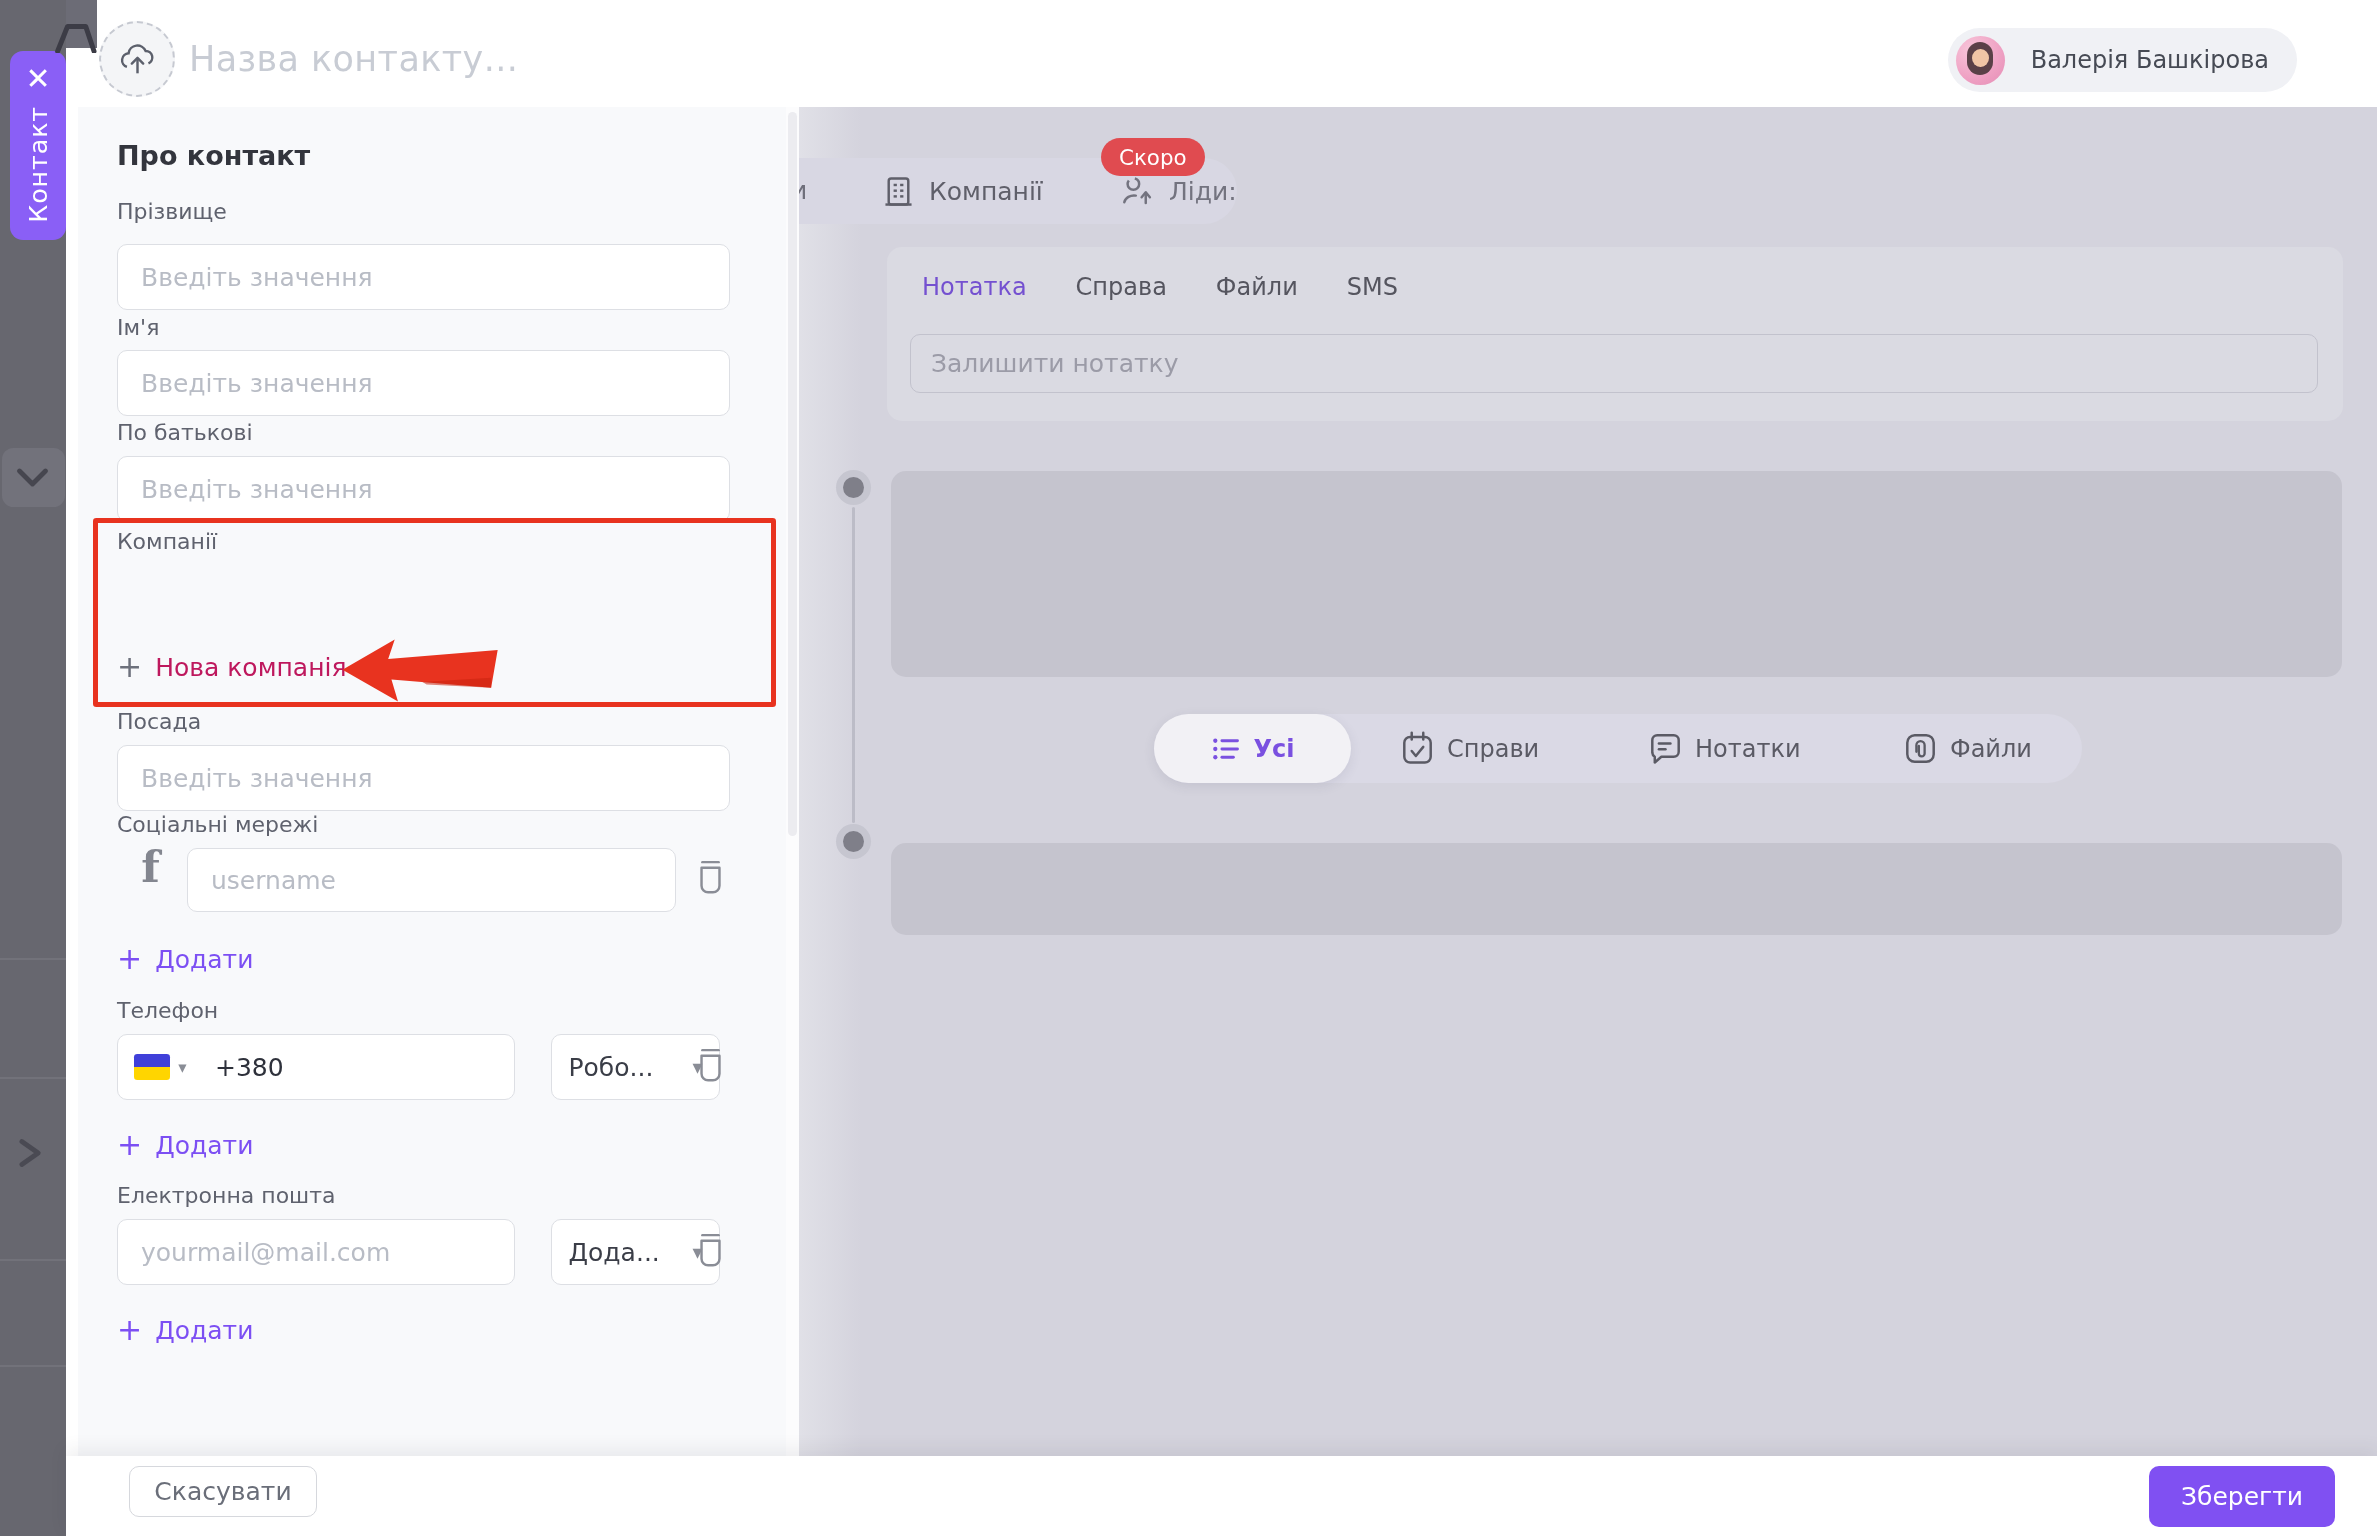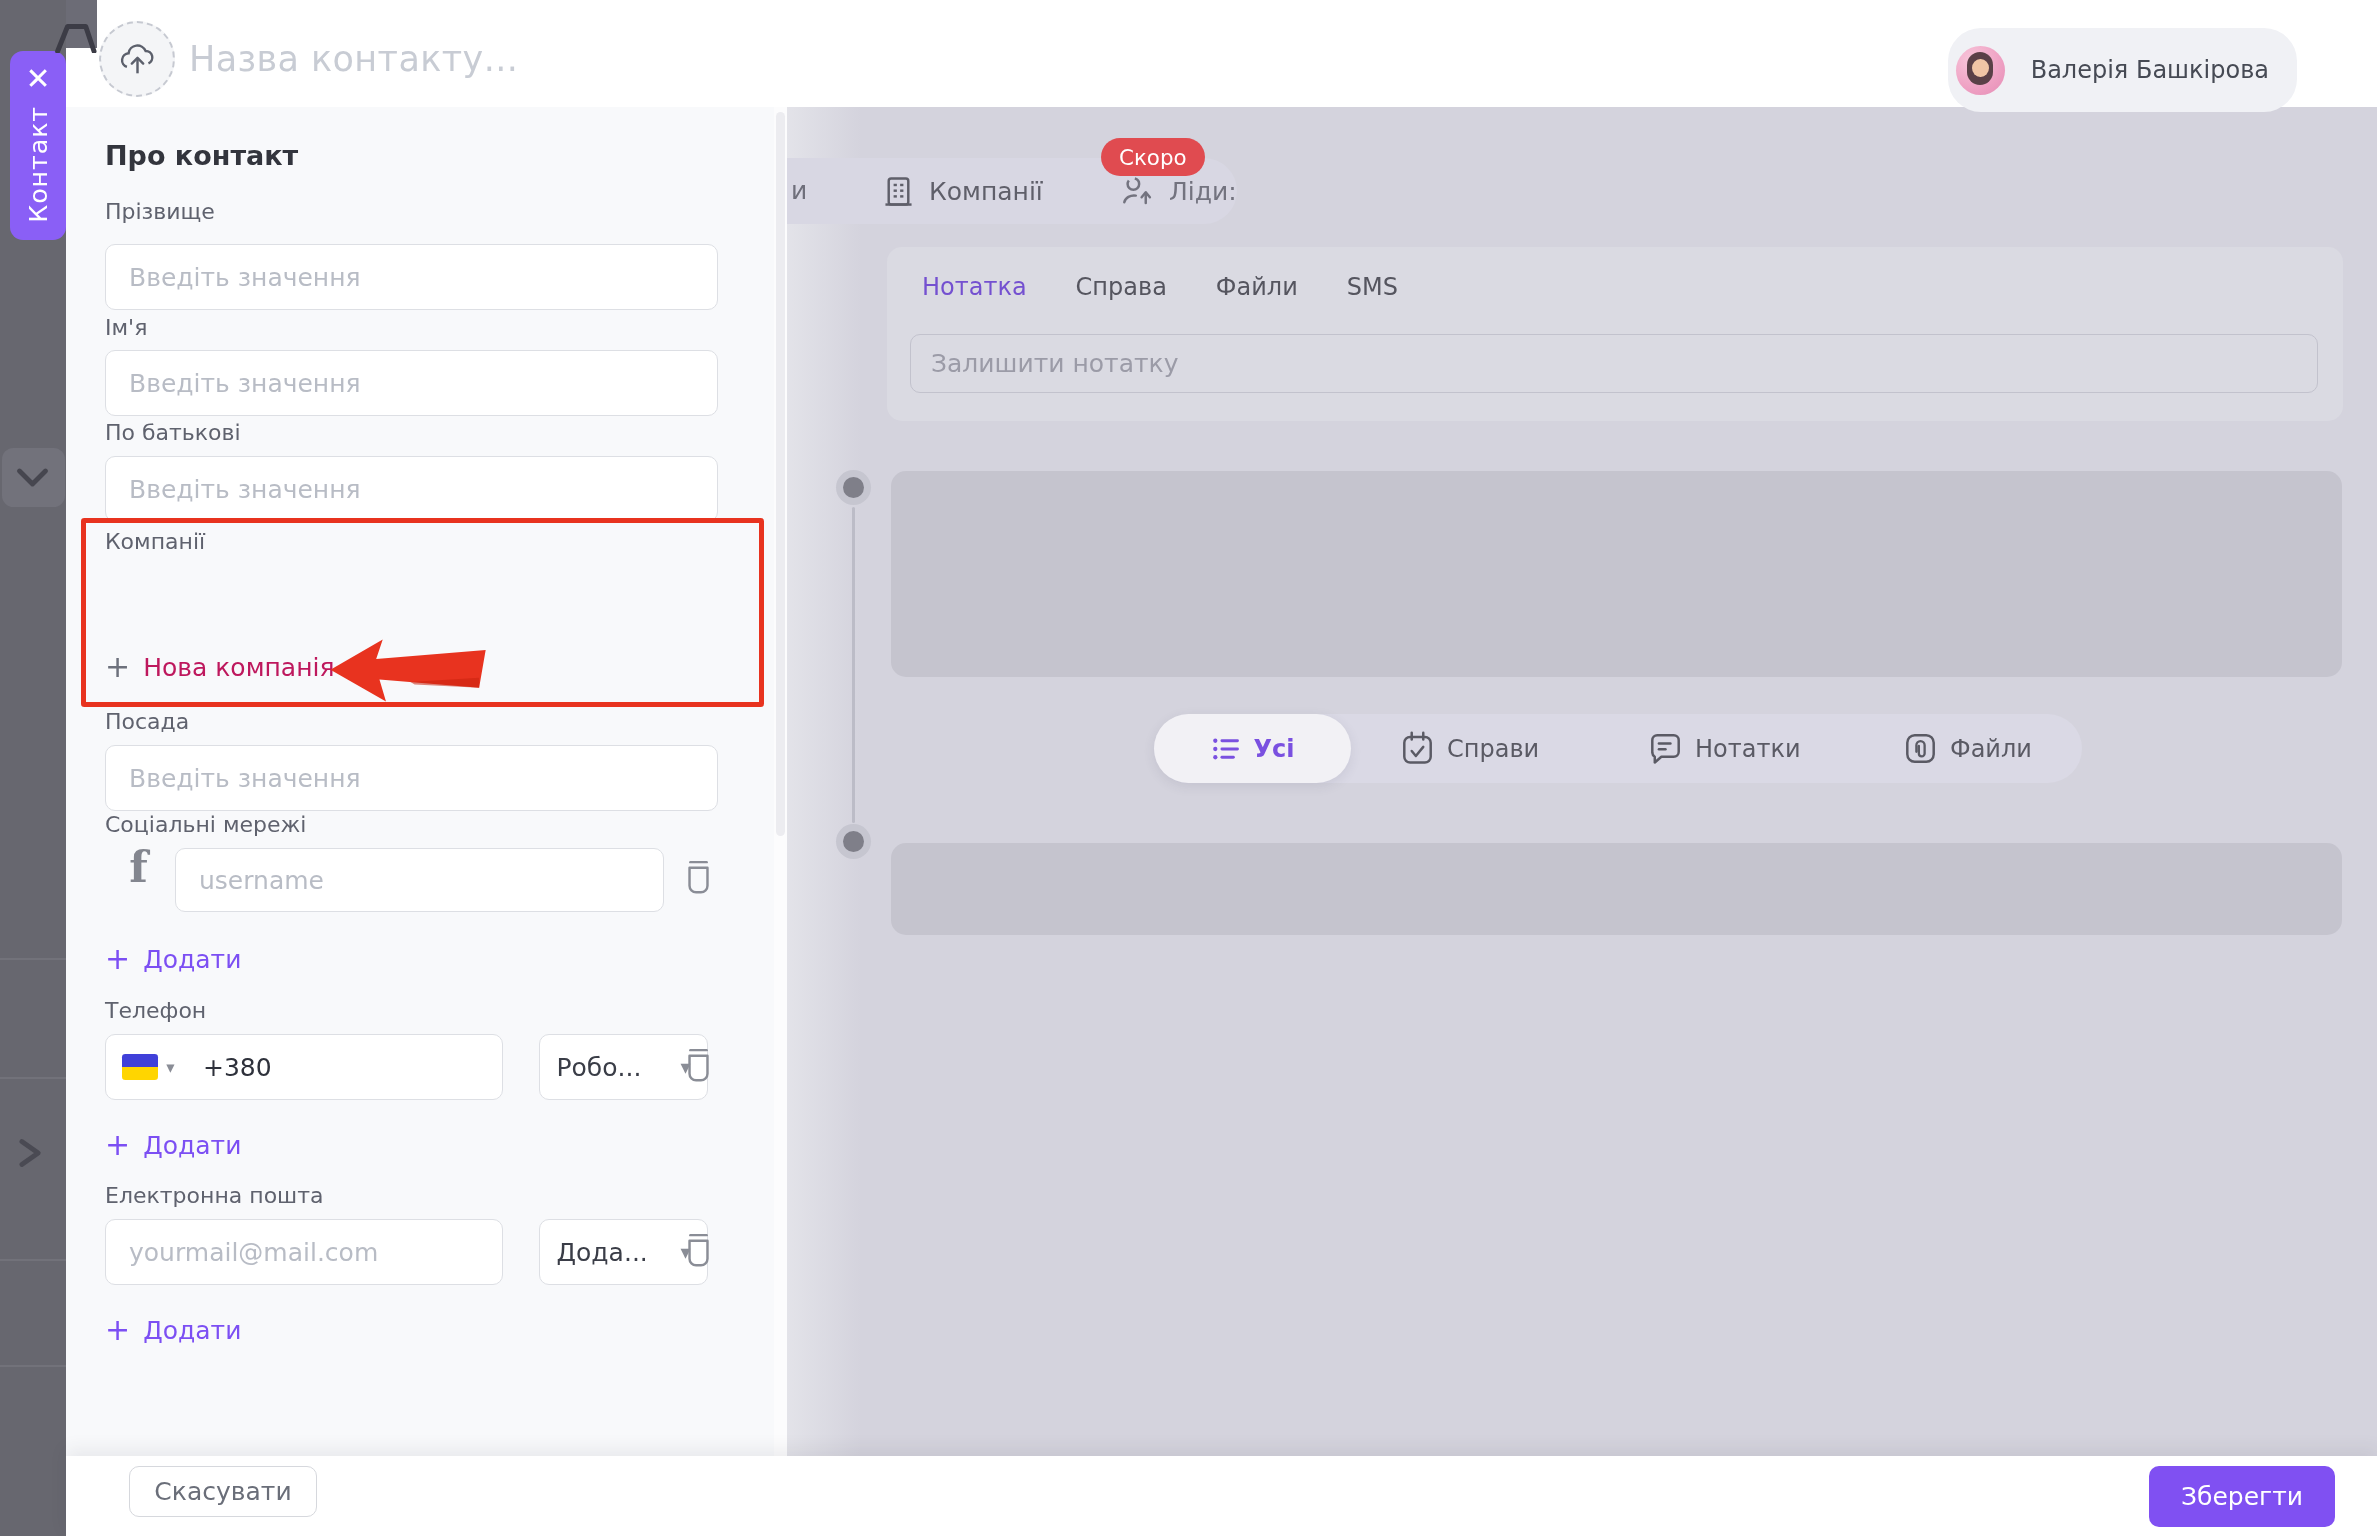--- a/index.html
+++ b/index.html
@@ -12,35 +12,35 @@
   .rail{ position:absolute; left:0; top:0; width:66px; height:1537px; background:#67676f; z-index:1; }
   .rail-notch{ position:absolute; left:66px; top:0; width:31px; height:48px; background:#6c6c76; z-index:3; }
   .rail-hl{ position:absolute; left:1.6px; top:448px; width:63px; height:59px; border-radius:11.5px; background:#72727b; }
   .rail-div{ position:absolute; left:0; width:66px; height:1.6px; background:#7b7b84; opacity:.55; }
   .rail svg{ position:absolute; }
   
   .header{ position:absolute; left:66px; top:0; width:2312px; height:107px; background:#ffffff; z-index:2; }
   .avatar-drop{ position:absolute; left:33px; top:21.4px; width:76px; height:76px; border-radius:50%;
     border:2.5px dashed #c6c9d1; background:#f4f5f7; display:flex; align-items:center; justify-content:center; }
   .name-ph{ position:absolute; left:123px; top:39px; font-size:35px; color:#c8ccd4; letter-spacing:0.4px; }
-  .user-pill{ position:absolute; right:81px; top:28px; height:84px; background:#f0f1f5; border-radius:33px;
+  .user-pill{ position:absolute; right:81px; top:28px; height:64px; background:#f0f1f5; border-radius:33px;
     display:flex; align-items:center; padding:0 28px 0 8.2px; gap:26px; }
   .user-ava{ width:49px; height:49px; border-radius:50%; overflow:hidden; position:relative;
     background:radial-gradient(circle at 32% 28%, #f8c6da, #ee9fc2 62%, #e48cb4); }
   .user-ava::before{ content:""; position:absolute; left:11.5px; top:6.6px; width:26px; height:33px; border-radius:13px; background:#5a4047; }
   .user-ava::after{ content:""; position:absolute; left:16.5px; top:13px; width:16.5px; height:18px; border-radius:50%; background:#f0c5a5; }
   .user-name{ font-size:24px; color:#464a54; }
   
   .drawer-tab{ position:absolute; left:10px; top:51px; width:56px; height:189px; background:#8a5ff6;
     border-radius:13px; z-index:4; display:flex; flex-direction:column; align-items:center; }
   .drawer-close{ margin-top:13px; color:#ffffff; font-size:30px; line-height:1; cursor:pointer; }
   .drawer-label{ margin-top:11.5px; color:#ffffff; font-size:25.5px; writing-mode:vertical-rl; transform:rotate(180deg); letter-spacing:0.8px; }
   .clip-icon{ position:absolute; left:51px; top:23px; z-index:5; }
   
-  .panel{ position:absolute; left:66px; top:107px; width:721px; height:1349px; background:#f8f9fb; z-index:2; }
+  .panel{ position:absolute; left:78px; top:107px; width:721px; height:1349px; background:#f8f9fb; z-index:2; }
   .scroll-strip{ position:absolute; right:0; top:0; width:13px; height:100%; background:#fcfcfd; }
   .scroll-thumb{ position:absolute; right:2.5px; top:5px; width:8.2px; height:724px; border-radius:5px; background:#ececf0; }
   .p-title{ position:absolute; left:39px; top:33px; font-size:27px; font-weight:bold; color:#33353d; }
   .f-label{ position:absolute; left:39px; font-size:22px; color:#5f626e; }
   .t-input{ position:absolute; left:39px; width:613px; height:66px; border:1.6px solid #dddfe4; border-radius:10px;
     background:#ffffff; font-size:25px; color:#2e313b; padding:0 23px; outline:none; font-family:inherit; }
   .t-input::placeholder{ color:#b8bcc5; }
   .sm-input{ width:489px; left:109px; }
   .ph-input{ width:398px; padding-left:97px; }
   .em-input{ width:398px; }

